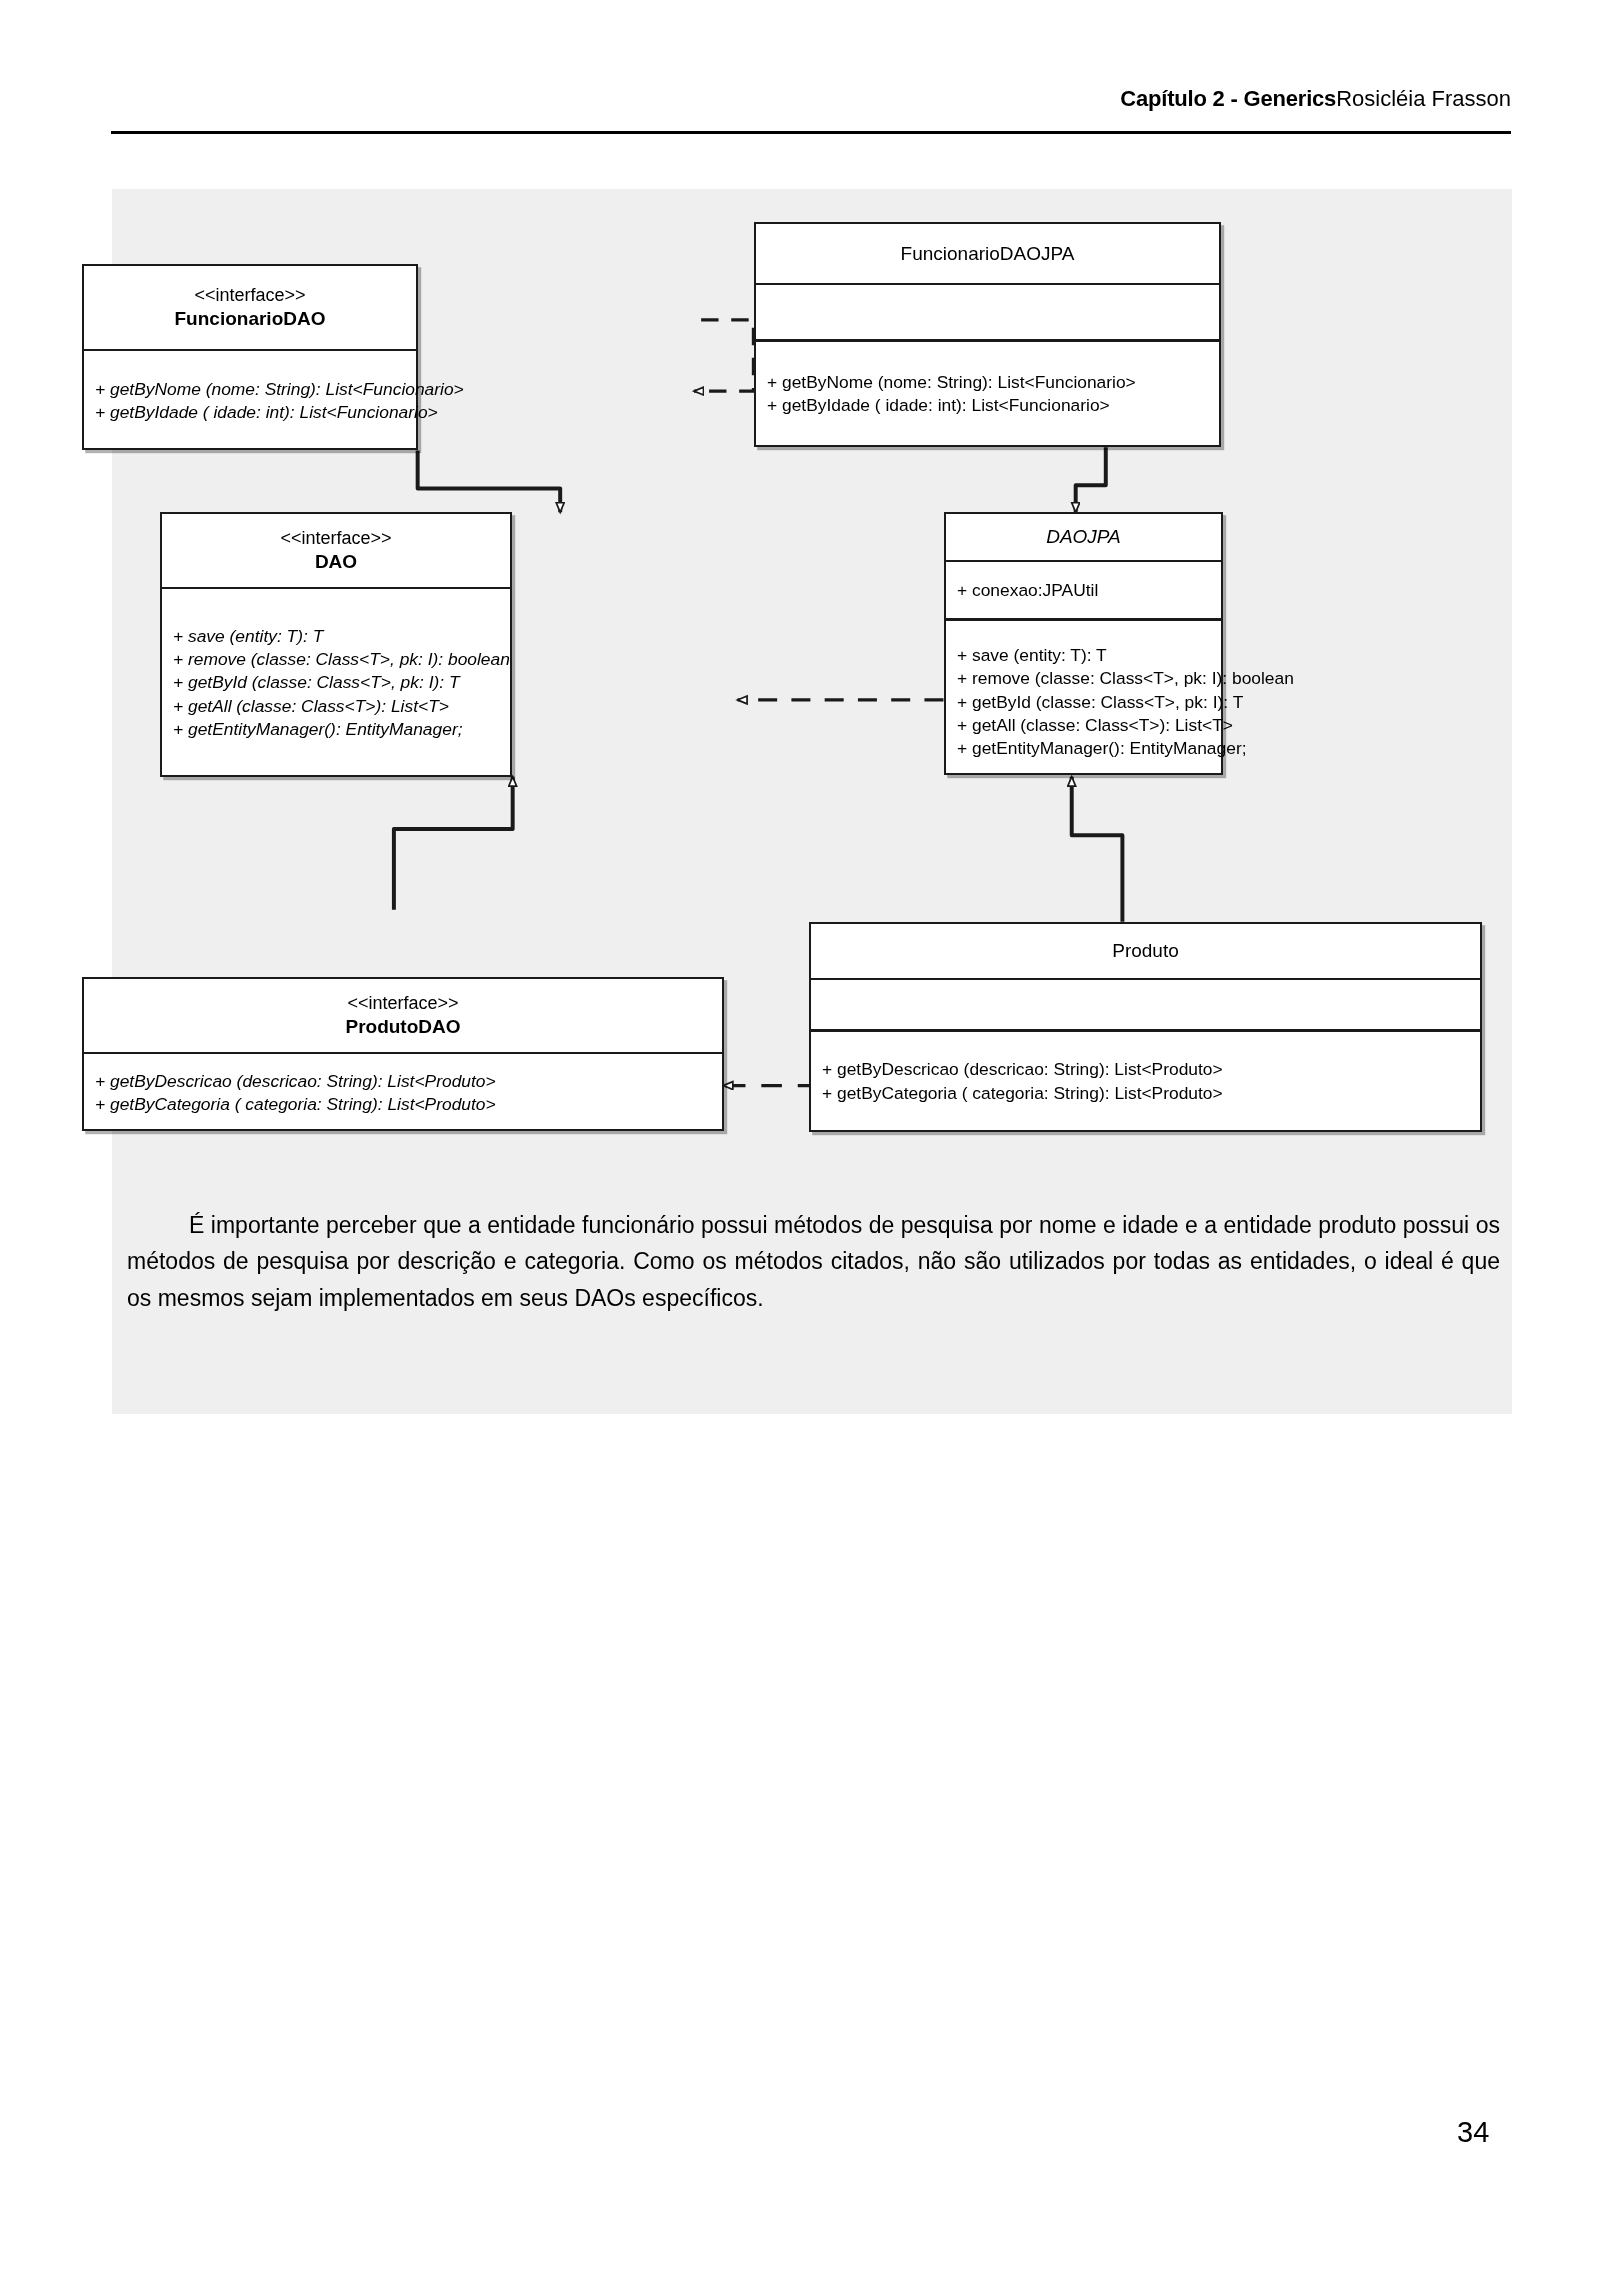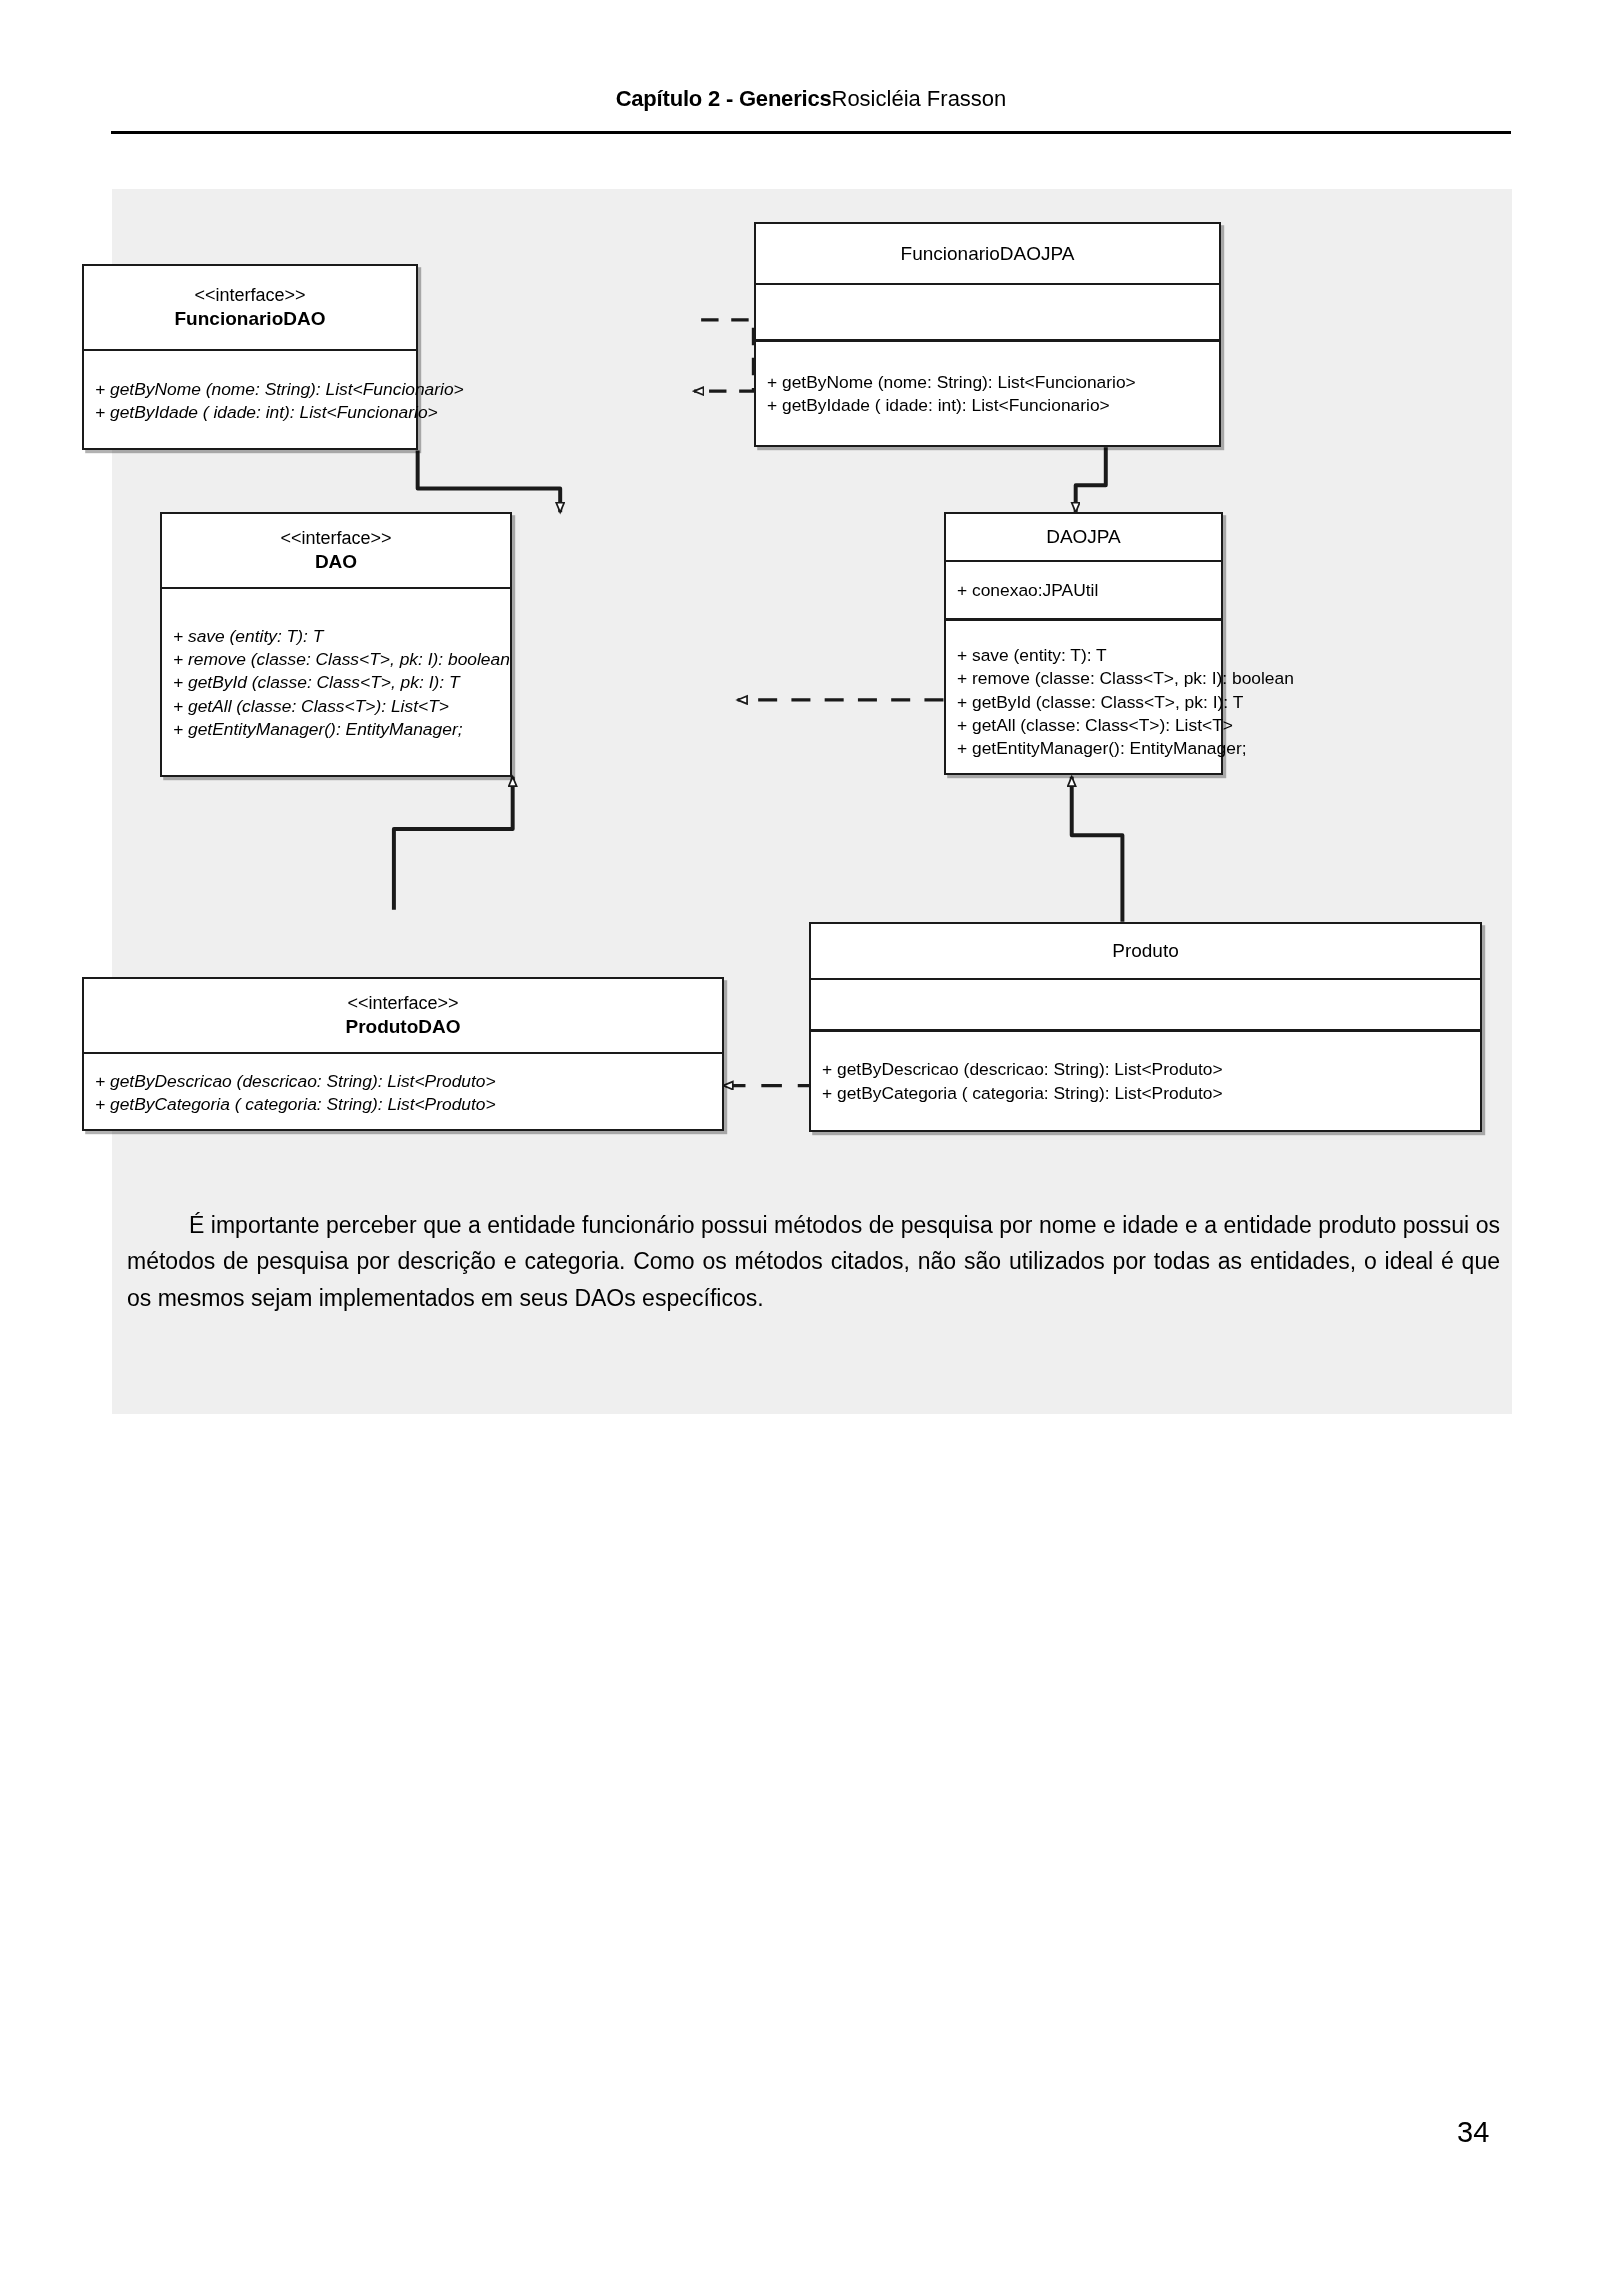--- a/index.html
+++ b/index.html
@@ -16,21 +16,21 @@
     overflow: hidden;
   }
 
   
   .page-header {
     position: absolute;
     left: 111px;
     top: 86px;
     width: 1400px;
     display: flex;
-    justify-content: center;
+    justify-content: flex-end;
     align-items: baseline;
   }
   .header-left {
     font-size: 22px;
     font-weight: bold;
     letter-spacing: -0.2px;
   }
   .header-right {
     font-size: 22px;
     font-weight: normal;
@@ -95,20 +95,21 @@
     font-size: 19px;
     font-weight: bold;
     line-height: 1.22;
   }
   .uml-name.plain {
     font-weight: normal;
     font-size: 19px;
   }
   .uml-name.abstract {
     font-weight: normal;
+    font-style: italic;
     font-size: 19px;
   }
   .uml-divider {
     height: 2.4px;
     background: #1a1a1a;
     width: 100%;
   }
   .uml-compartment {
     box-sizing: border-box;
     padding: 12px 11px;

